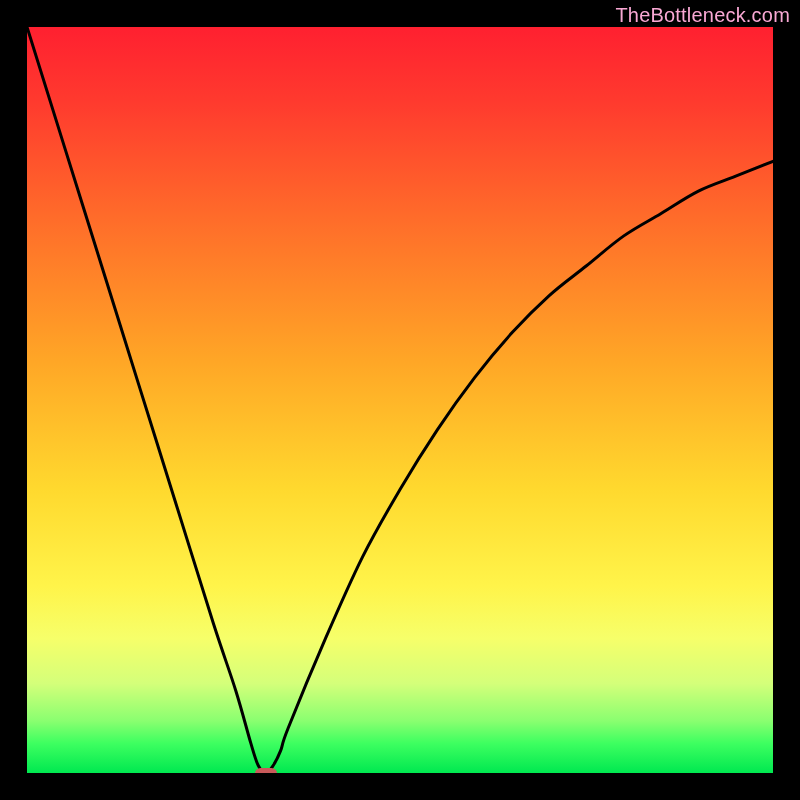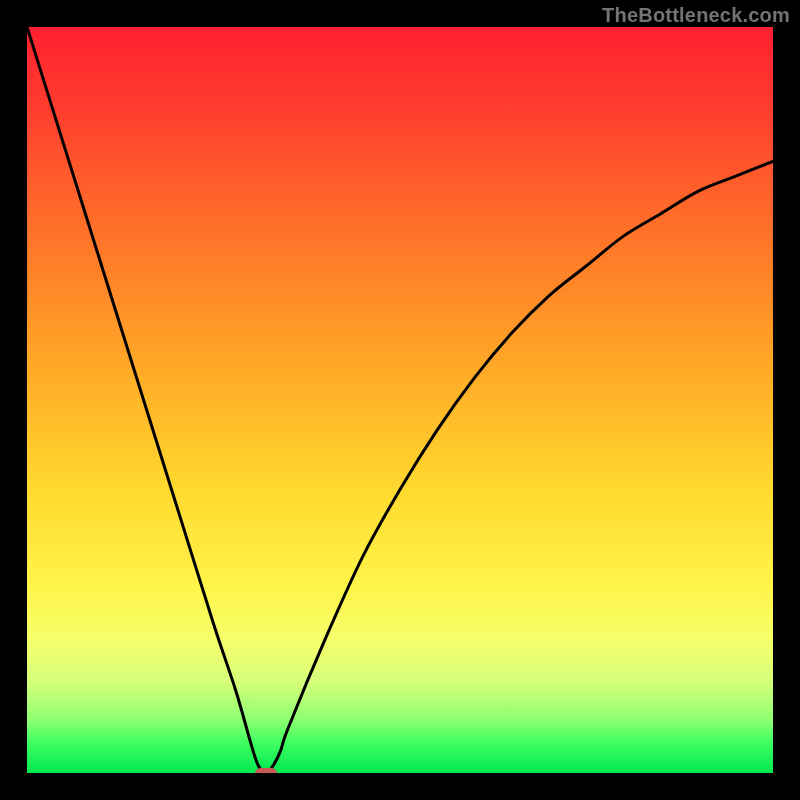--- a/index.html
+++ b/index.html
@@ -47,23 +47,23 @@
   }
   .marker {
     position: absolute;
     background: #c85a5a;
     border-radius: 6px;
   }
   .watermark {
     position: absolute;
     top: 4px;
     right: 10px;
-    color: #737373;
+    color: #f9a8d4;
     font-size: 20px;
-    font-weight: 700;
+    font-weight: 400;
     letter-spacing: 0.2px;
     z-index: 10;
   }
 </style>
 </head>
 <body>
 
 <div class="outer">
   <div class="watermark">TheBottleneck.com</div>
 

